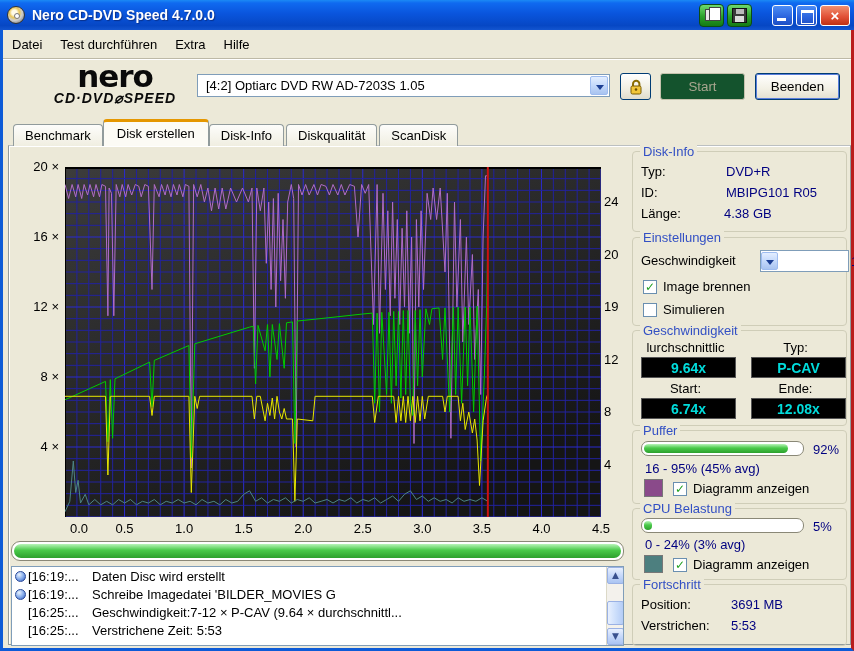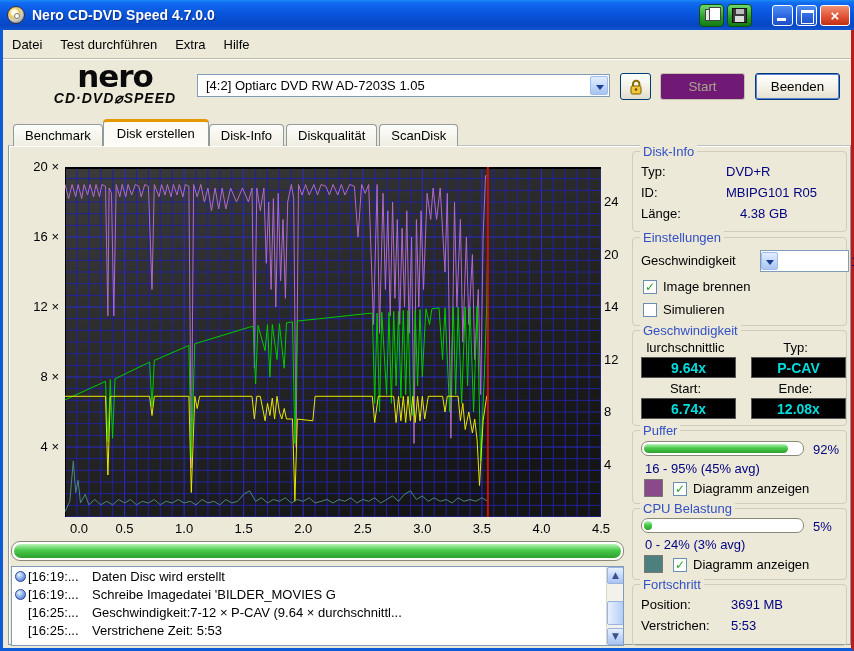--- a/index.html
+++ b/index.html
@@ -47,21 +47,21 @@
   .logo .l1 { font-size:31px; font-weight:bold; letter-spacing:-1px; line-height:28px; font-family:"DejaVu Sans", sans-serif; }
   .logo .l2 { font-size:14px; font-weight:bold; font-style:italic; letter-spacing:1px; }
   .combo { position:absolute; left:194px; top:74px; width:413px; height:23px; background:#fff;
     border:1px solid #7f9db9; display:flex; align-items:center; }
   .combo .val { flex:1; padding-left:8px; white-space:nowrap; overflow:hidden; }
   .combo .drop { width:18px; height:19px; margin-right:1px; border:1px solid #9ebcf0; border-radius:2px;
     background:linear-gradient(180deg,#e3eeff,#c4d9fb 50%,#a9c4f0); position:relative; }
   .combo .drop::after { content:""; position:absolute; left:5px; top:8px; border:4px solid transparent; border-top:5px solid #1c3f94; }
   .xpbtn { position:absolute; height:27px; border:1px solid #003c74; border-radius:3px;
     background:linear-gradient(180deg,#fff,#f2f0e4 60%,#e2dfd0); text-align:center; line-height:25px; }
-  .xpbtn.disabled { border-color:#c5c2ad; color:#a9a690; background:#701a75; }
+  .xpbtn.disabled { border-color:#c5c2ad; color:#a9a690; background:#14532d; }
   .xpbtn.default { box-shadow:0 0 0 1px #5a7edc inset; }
   .lockbtn { position:absolute; left:617px; top:73px; width:31px; height:27px; border:1px solid #003c74;
     border-radius:3px; background:linear-gradient(180deg,#fff,#f0eee1 60%,#e0ddcd);
     display:flex; align-items:center; justify-content:center; }
 
   
   .tabs { position:absolute; left:10px; top:118px; height:28px; display:flex; align-items:flex-end; }
   .tab { height:22px; padding:0 11px; line-height:21px; border:1px solid #919b9c; border-bottom:none;
     border-radius:4px 4px 0 0; background:linear-gradient(180deg,#fdfdfb,#f0eee1); margin-right:2px; position:relative; z-index:1; }
   .tab.active { height:27px; line-height:24px; background:#fcfbf5; z-index:3;
@@ -276,21 +276,21 @@
         <polyline points="0.0,344.8 4.8,334.3 8.3,294.0 10.7,325.5 13.1,313.3 15.5,336.0 20.2,327.3 23.8,337.8 29.8,332.5 35.7,337.8 41.7,334.3 47.6,337.8 53.6,332.5 59.6,336.0 65.5,332.5 71.5,337.8 77.4,334.3 83.4,336.0 89.3,332.5 95.3,337.8 101.2,334.3 107.2,336.0 113.2,332.5 119.1,336.0 125.1,334.3 131.0,337.8 137.0,332.5 142.9,336.0 148.9,334.3 154.8,337.8 160.8,332.5 166.8,336.0 172.7,334.3 178.7,327.3 184.6,323.8 190.6,334.3 196.5,330.8 202.5,336.0 208.4,332.5 214.4,334.3 220.4,330.8 226.3,336.0 232.3,332.5 238.2,334.3 244.2,330.8 250.1,336.0 256.1,334.3 262.0,332.5 268.0,336.0 274.0,332.5 279.9,334.3 285.9,330.8 291.8,336.0 297.8,332.5 303.7,334.3 309.7,330.8 315.6,336.0 321.6,332.5 327.6,329.0 333.5,334.3 339.5,327.3 345.4,323.8 351.4,332.5 357.3,329.0 363.3,334.3 369.2,330.8 375.2,334.3 381.2,332.5 387.1,336.0 393.1,330.8 399.0,334.3 405.0,332.5 410.9,334.3 416.9,330.8 422.8,334.3" fill="none" stroke="#4d8585" stroke-width="1"></polyline>
         <line x1="422.84444444444443" y1="0" x2="422.84444444444443" y2="350" stroke="#cc1111" stroke-width="2"></line>
       </svg>
   <div class="ytick" style="left: 4px; top: 159px;">20 ×</div>
       <div class="ytick" style="left: 4px; top: 229px;">16 ×</div>
       <div class="ytick" style="left: 4px; top: 299px;">12 ×</div>
       <div class="ytick" style="left: 4px; top: 369px;">8 ×</div>
       <div class="ytick" style="left: 4px; top: 439px;">4 ×</div>
       <div class="ytick-r" style="top: 194.039px;">24</div>
       <div class="ytick-r" style="top: 246.533px;">20</div>
-      <div class="ytick-r" style="top: 299.026px;">14</div>
+      <div class="ytick-r" style="top: 299.026px;">19</div>
       <div class="ytick-r" style="top: 351.52px;">12</div>
       <div class="ytick-r" style="top: 404.013px;">8</div>
       <div class="ytick-r" style="top: 456.507px;">4</div>
       <div class="xtick" style="left: 76px;">0.0</div>
       <div class="xtick" style="left: 121.556px;">0.5</div>
       <div class="xtick" style="left: 181.111px;">1.0</div>
       <div class="xtick" style="left: 240.667px;">1.5</div>
       <div class="xtick" style="left: 300.222px;">2.0</div>
       <div class="xtick" style="left: 359.778px;">2.5</div>
       <div class="xtick" style="left: 419.333px;">3.0</div>
@@ -331,21 +331,21 @@
       <div class="sb-thumb"></div>
       <div class="sb-btn" style="bottom:0;">▼</div>
     </div>
   </div>
 
   <div class="group" style="top:151px; height:81px;">
     <div class="legend">Disk-Info</div>
     <div id="disk-info-rows">
         <div class="info-row" style="top: 12px;"><span>Typ:</span><span class="val" style="left: 85px;">DVD+R</span></div>
         <div class="info-row" style="top: 33px;"><span>ID:</span><span class="val" style="left: 85px;">MBIPG101 R05</span></div>
-        <div class="info-row" style="top: 54px;"><span>Länge:</span><span class="val" style="left: 99px;">4.38 GB</span></div>
+        <div class="info-row" style="top: 54px;"><span>Länge:</span><span class="val" style="left: 83px;">4.38 GB</span></div>
       </div>
   </div>
 
   <div class="group" style="top:237px; height:89px;">
     <div class="legend">Einstellungen</div>
     <div class="info-row" style="top:15px;">Geschwindigkeit</div>
     <div class="info-row" style="top:15px; width:205px;">
       <div class="mini-combo">
         <div class="val">16.0 ×</div>
         <div class="drop"></div>

